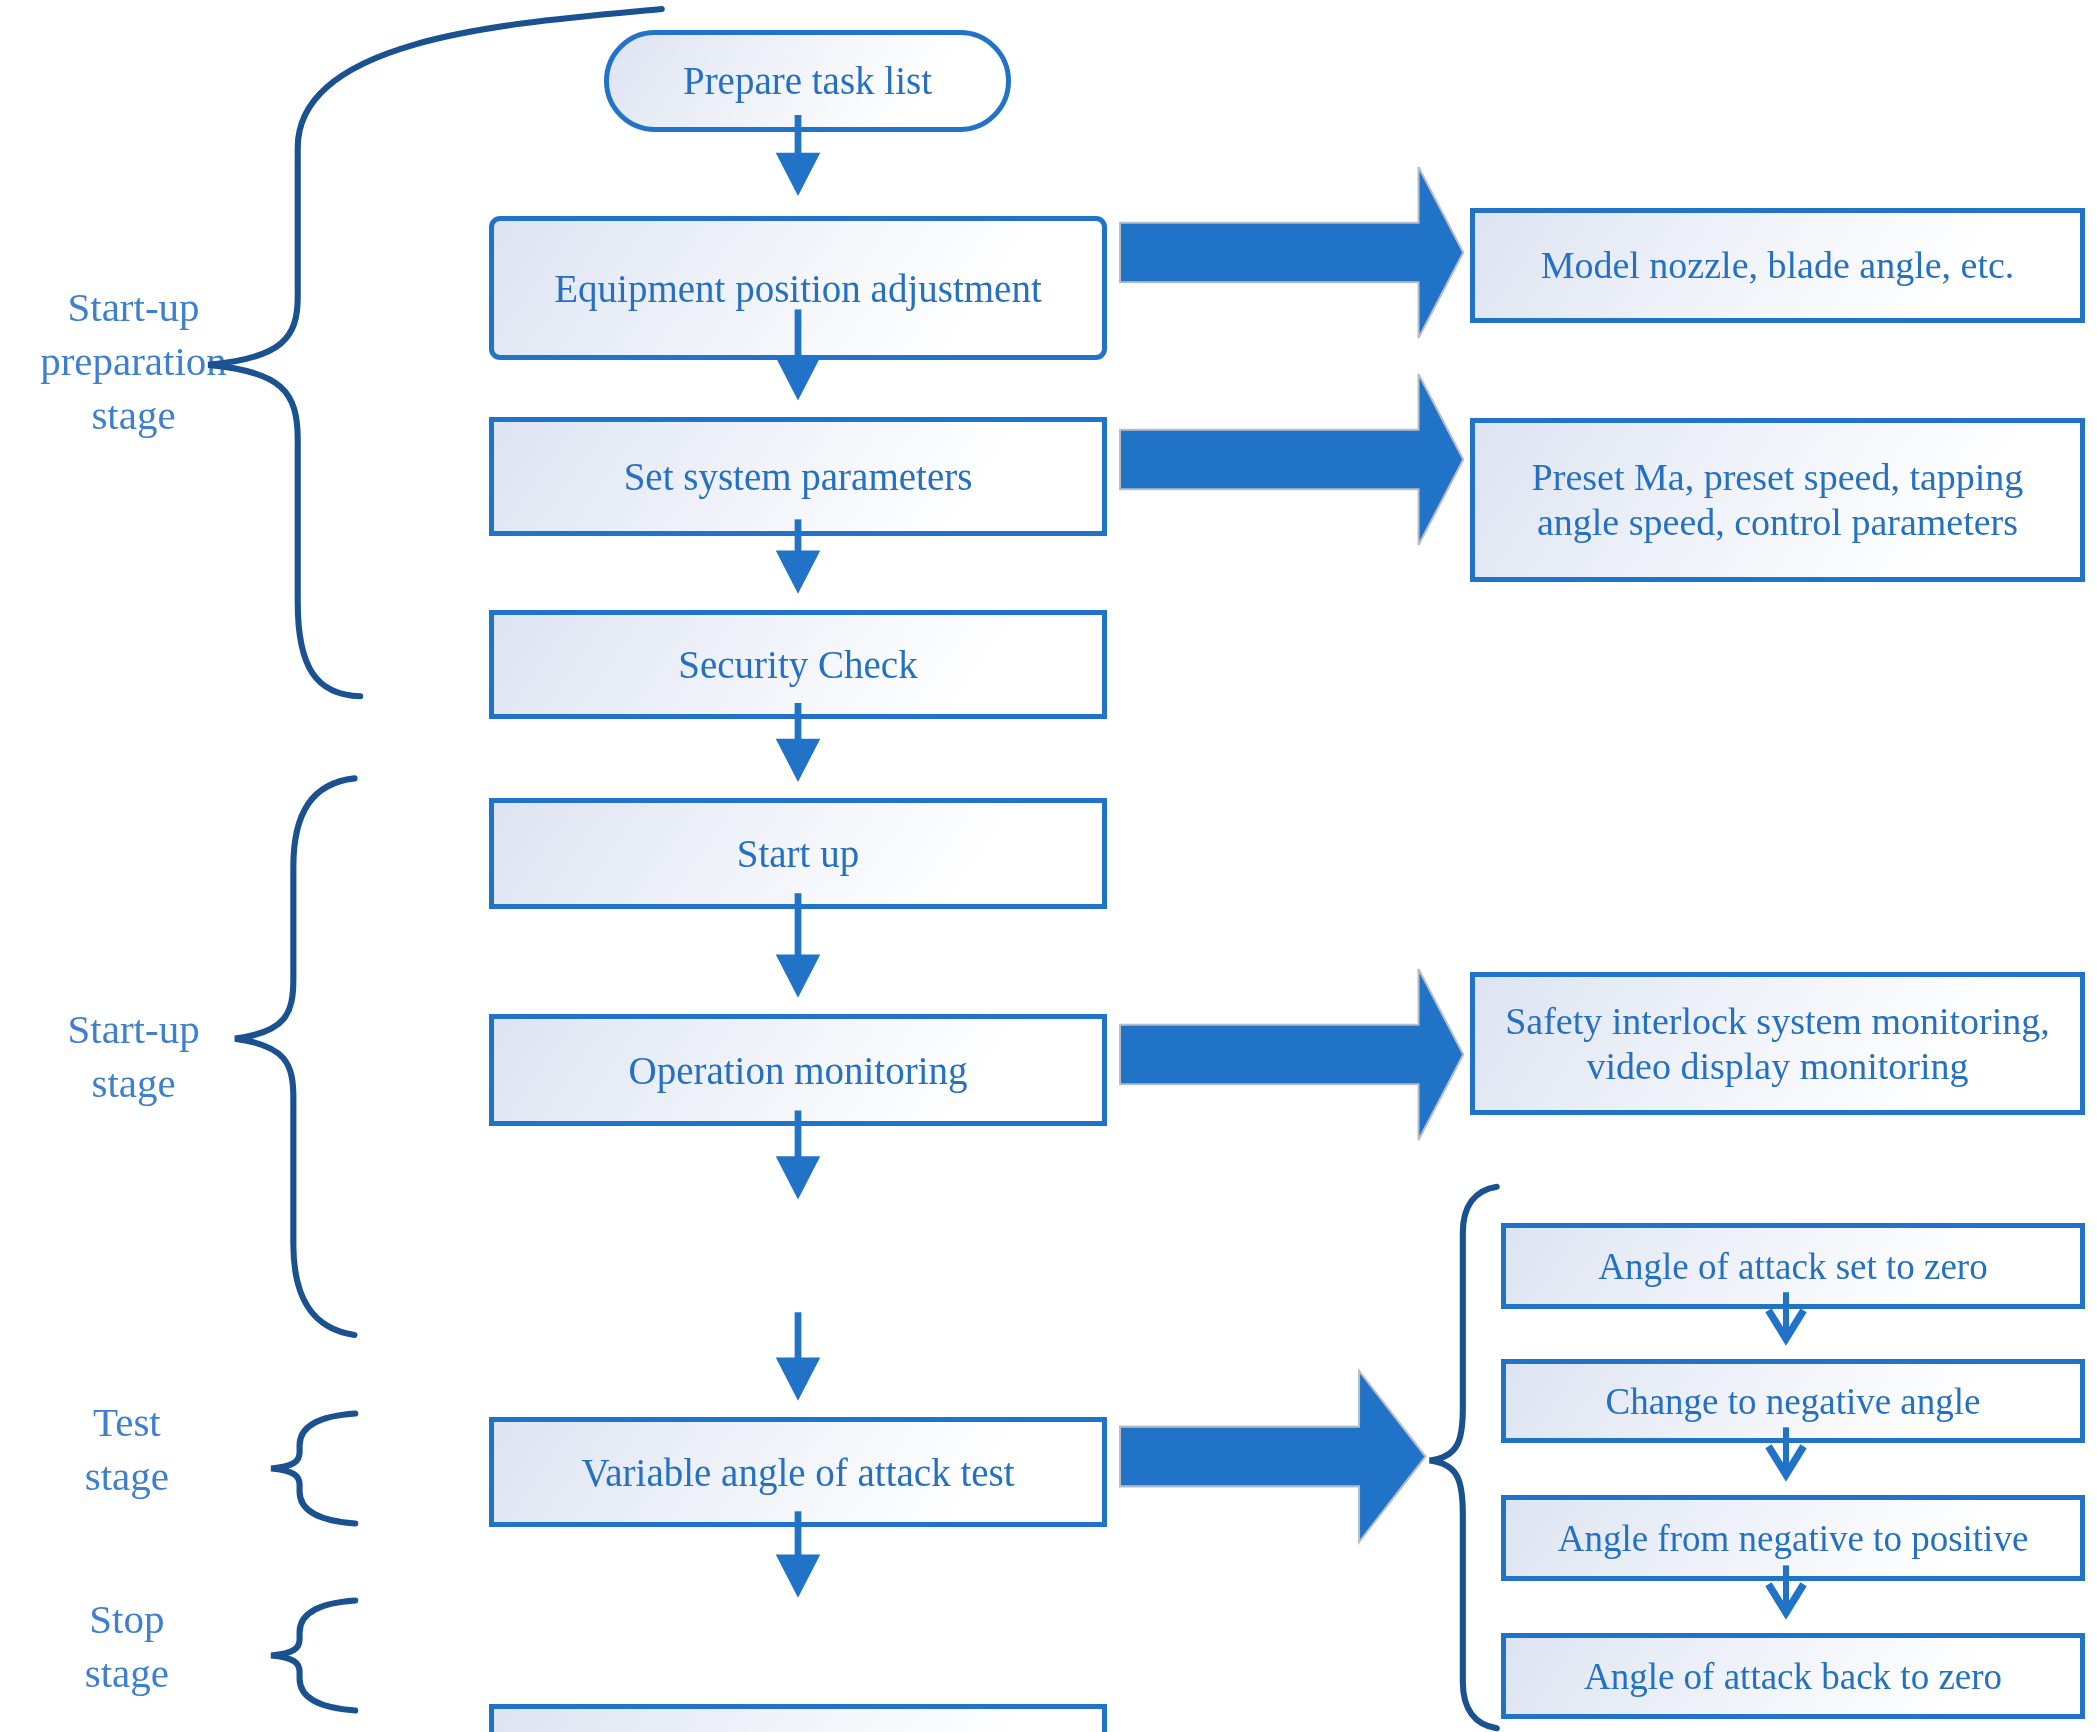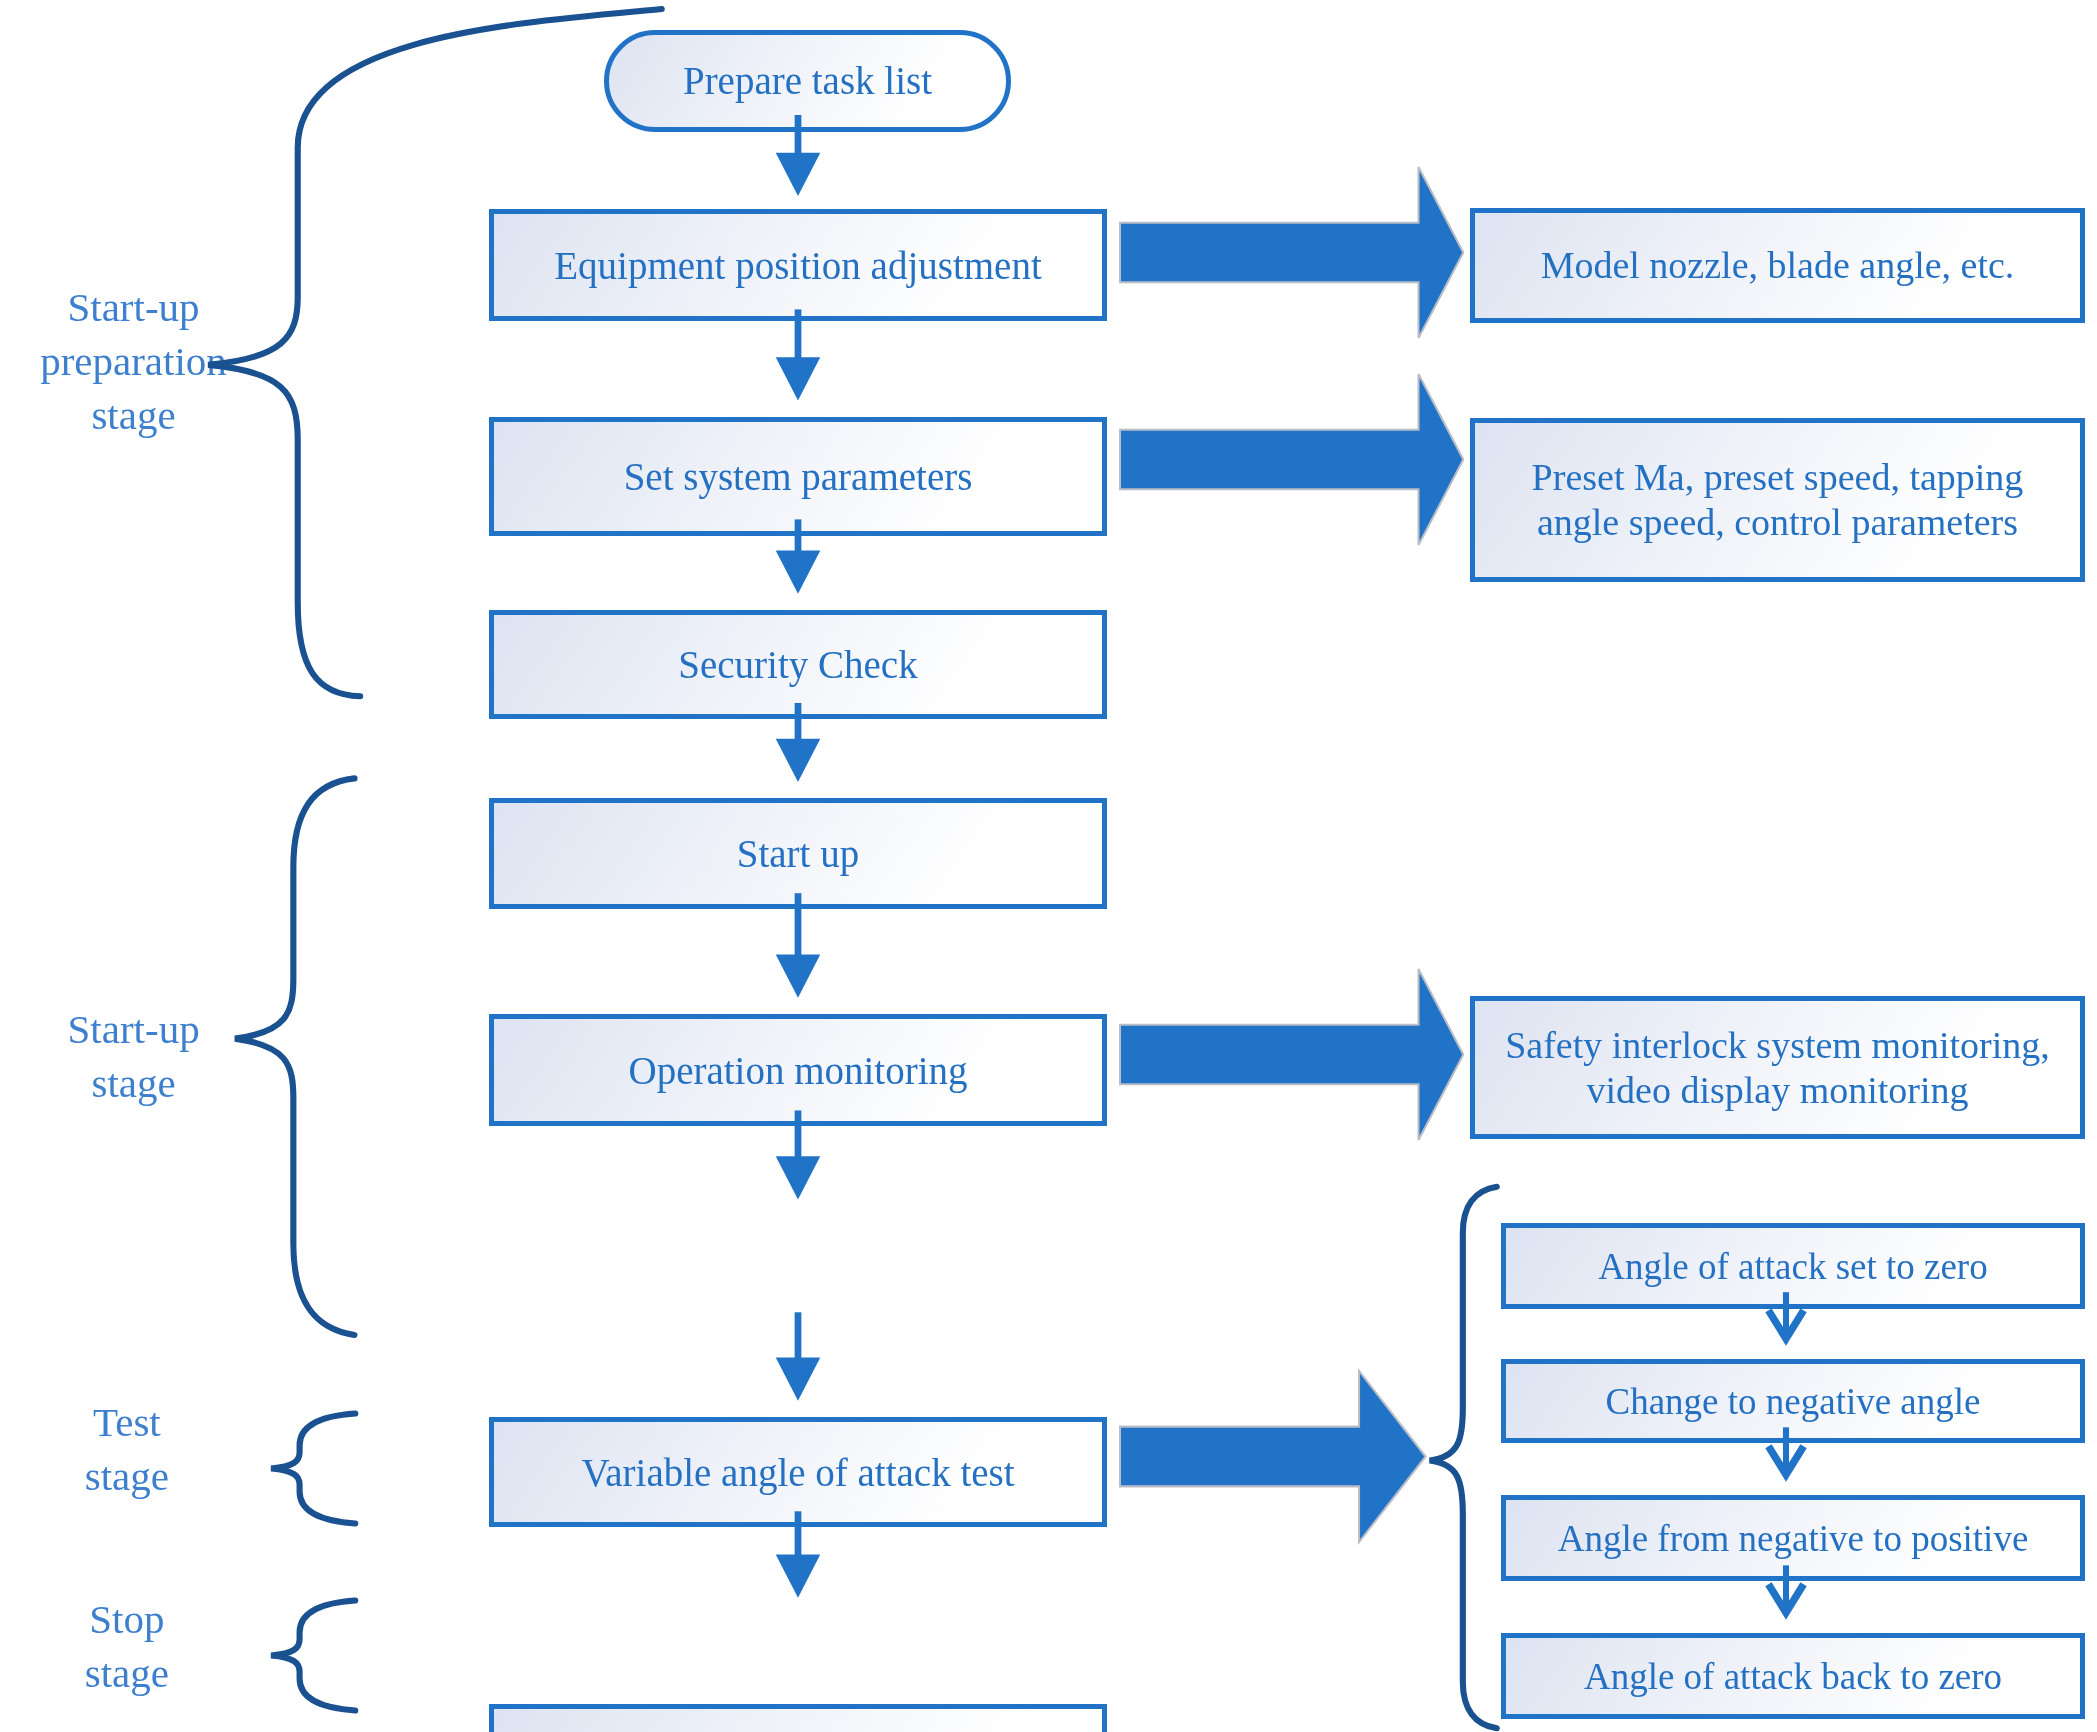--- a/index.html
+++ b/index.html
@@ -55,31 +55,31 @@
   </svg>
   <svg class="brace" style="left:267px;top:1597px;" width="93" height="117" viewBox="0 0 137 172">
     <path d="M130,5 C70,9 48,28 48,52 L48,62 C48,75 40,83 6,86 C40,89 48,97 48,110 L48,120 C48,144 70,163 130,167"></path>
   </svg>
   <svg class="brace" style="left:1426px;top:1184px;" width="75" height="547" viewBox="0 0 110 805">
     <path d="M104,4 C72,9 54,32 54,72 L54,330 C54,378 47,402 5,407 C47,412 54,436 54,486 L54,733 C54,773 72,796 104,801"></path>
   </svg>
 
   <div class="node oval">Prepare task list</div>
 
-  <div class="node main" style="top:193px;height:112px;">Equipment position adjustment</div>
+  <div class="node main" style="top:200px;height:144px;border-radius:11px;">Equipment position adjustment</div>
   <div class="node main" style="top:401px;height:119px;">Set system parameters</div>
   <div class="node main" style="top:594px;height:109px;">Security Check</div>
   <div class="node main" style="top:782px;height:111px;">Start up</div>
   <div class="node main" style="top:998px;height:112px;">Operation monitoring</div>
   <div class="node main" style="top:1401px;height:110px;">Variable angle of attack test</div>
   <div class="node main" style="top:1688px;height:120px;padding-left:12px;">Stop blowing wind</div>
 
   <div class="node note" style="top:192px;height:115px;">Model nozzle, blade angle, etc.</div>
   <div class="node note" style="top:402px;height:164px;">Preset Ma, preset speed, tapping angle speed, control parameters</div>
-  <div class="node note" style="top:980px;height:143px;">Safety interlock system monitoring, video display monitoring</div>
+  <div class="node note" style="top:956px;height:143px;">Safety interlock system monitoring, video display monitoring</div>
 
   <div class="node sub" style="top:1207px;height:86px;">Angle of attack set to zero</div>
   <div class="node sub" style="top:1343px;height:84px;">Change to negative angle</div>
   <div class="node sub" style="top:1479px;height:86px;">Angle from negative to positive</div>
   <div class="node sub" style="top:1617px;height:86px;">Angle of attack back to zero</div>
 
   <svg class="conn" style="left:771px;top:115px;" width="54" height="81" viewBox="0 0 80 120">
     <line x1="40" y1="0" x2="40" y2="58"></line>
       <polygon points="7,56 73,56 40,120"></polygon>
     </svg>

